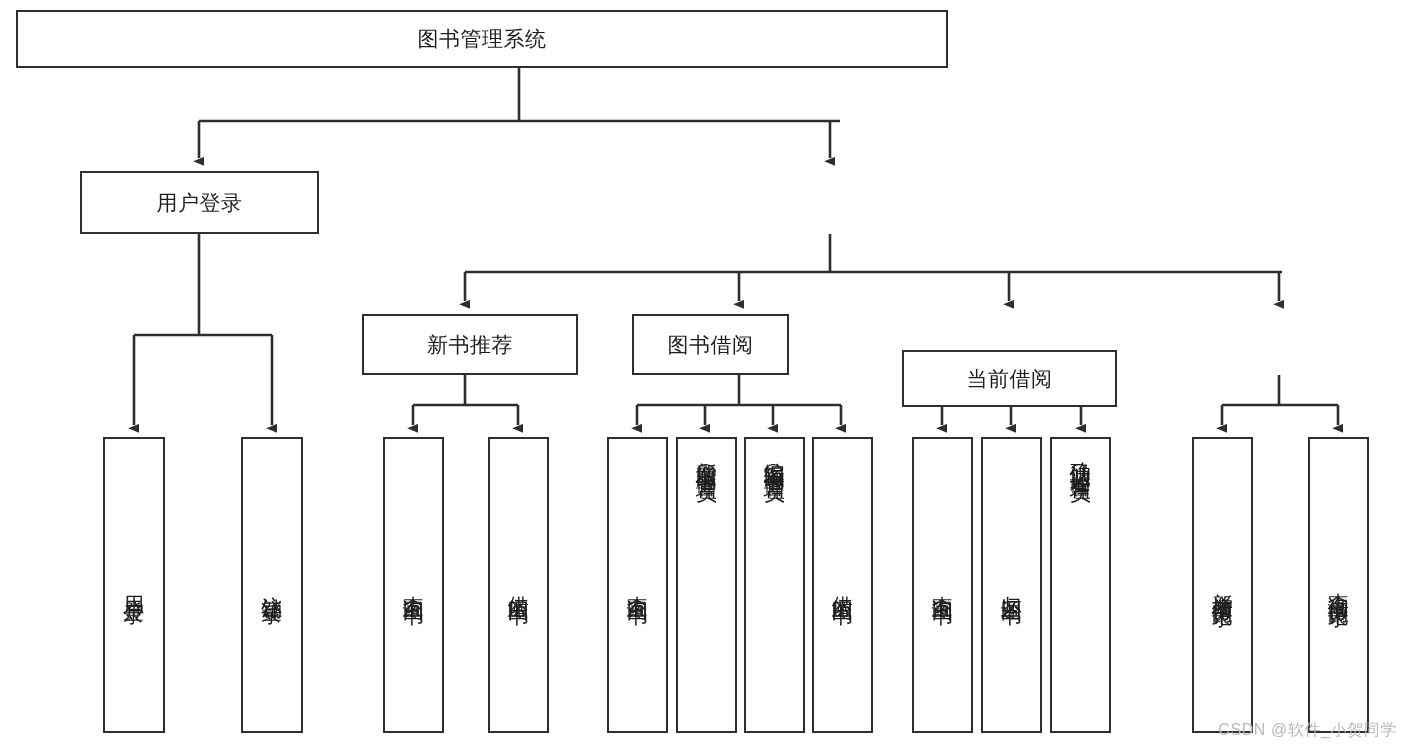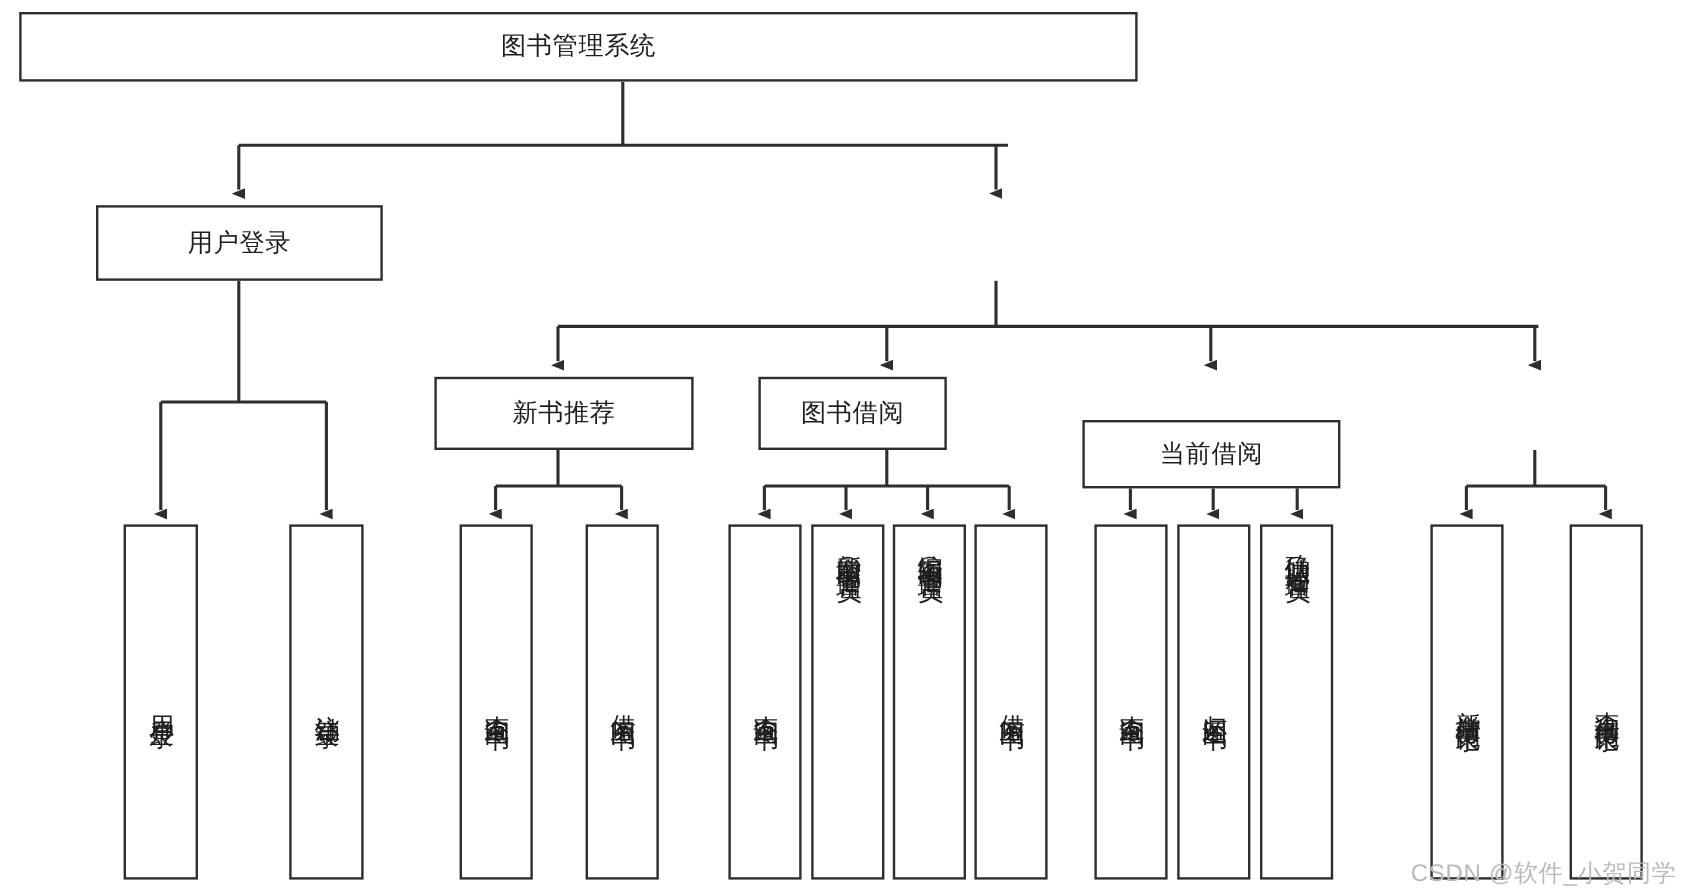--- a/index.html
+++ b/index.html
@@ -58,21 +58,21 @@
     justify-content: flex-start;
     padding-top: 6px;
   }
   .node .label {
     display: block;
   }
   .watermark {
     position: absolute;
     right: 8px;
     bottom: 6px;
-    font-size: 20px;
+    font-size: 16px;
     color: #b9b9b9;
     letter-spacing: 0.6px;
     white-space: nowrap;
     user-select: none;
   }
 </style>
 </head>
 <body>
 
 <div id="canvas">

